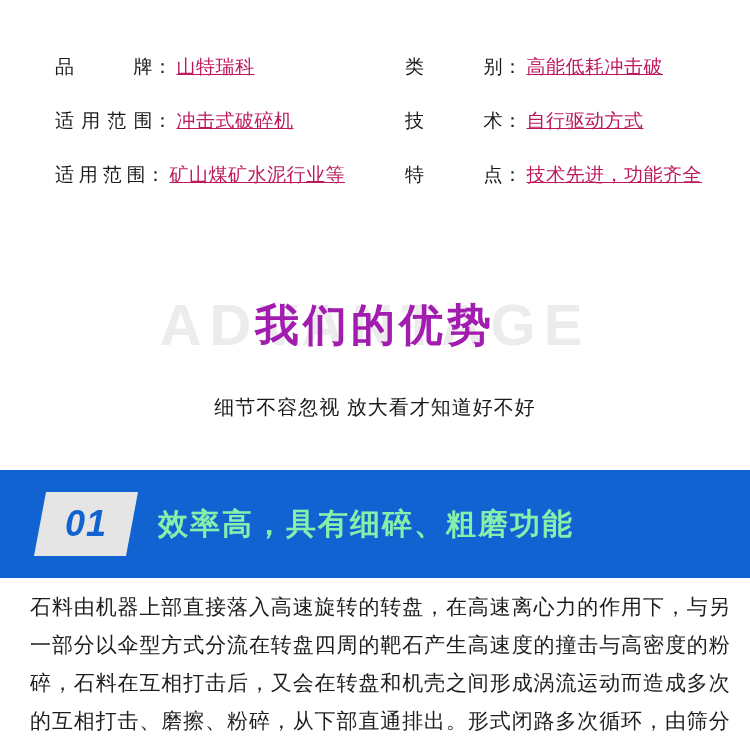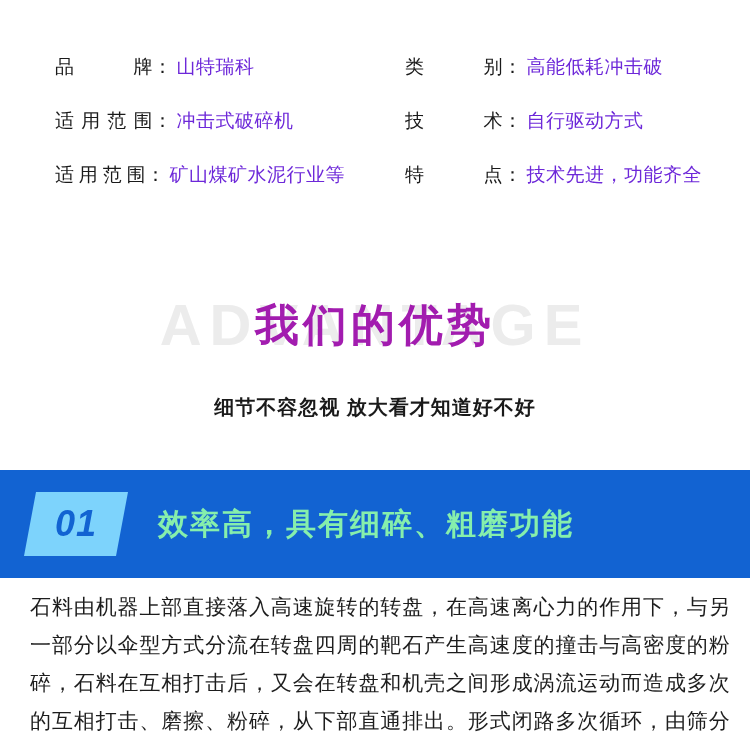--- a/index.html
+++ b/index.html
@@ -53,21 +53,22 @@
   .spec-label {
     display: inline-block;
     width: 98px;
     text-align: justify;
     text-align-last: justify;
   }
   .spec-colon {
     margin-right: 4px;
   }
   .spec-value {
-    color: #6d28d9;
+    color: #be185d;
+    text-decoration: underline;
   }
 
   
   .advantage-block {
     position: absolute;
     left: 0;
     top: 282px;
     width: 750px;
     text-align: center;
   }
@@ -88,45 +89,45 @@
     font-size: 44px;
     font-weight: bold;
     color: #a21caf;
     letter-spacing: 4px;
     line-height: 86px;
   }
   .adv-sub {
     position: relative;
     margin-top: 26px;
     font-size: 20px;
-    font-weight: bold;
+    font-weight: normal;
     color: #1a1a1a;
     letter-spacing: 1px;
   }
 
   
   .section-bar {
     position: absolute;
     left: 0;
     top: 470px;
     width: 750px;
     height: 108px;
     background: #1263d2;
   }
   .section-bar-inner {
     position: relative;
     height: 108px;
   }
   .num-badge {
     position: absolute;
-    left: 24px;
+    left: 34px;
     top: 22px;
     width: 104px;
     height: 64px;
-    background: #7dd3fc;
+    background: #e5e5e5;
     display: flex;
     align-items: center;
     justify-content: center;
     
     clip-path: polygon(12px 0, 104px 0, 92px 64px, 0 64px);
   }
   .num-badge span {
     font-size: 36px;
     font-weight: bold;
     color: #1263d2;

